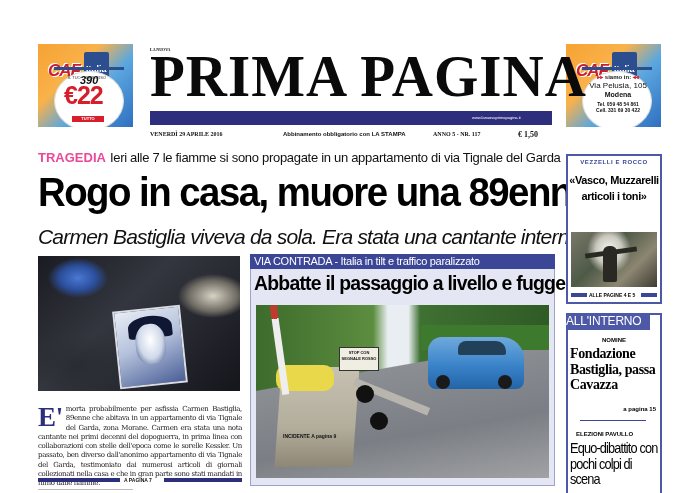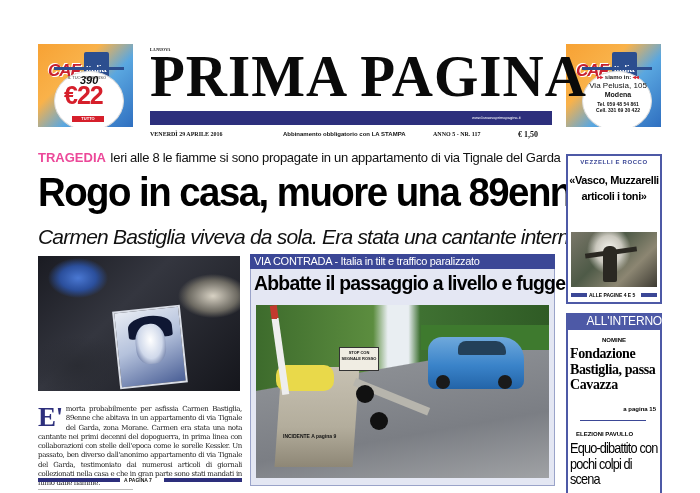--- a/index.html
+++ b/index.html
@@ -107,21 +107,21 @@
   .vb-photo { left: 571px; top: 232px; width: 86px; height: 55px; overflow: hidden;
     background: radial-gradient(ellipse 22px 24px at 38px 18px, #f7f7f2 0%, #c9c7bd 60%, transparent 100%),
                 linear-gradient(135deg, #7a7769 0%, #4e5a47 40%, #8c8672 70%, #3e3b33 100%); }
   .vb-photo .fig { position: absolute; left: 32px; top: 14px; width: 14px; height: 36px; background: #2a2822; border-radius: 6px 6px 2px 2px; }
   .vb-photo .arms { position: absolute; left: 14px; top: 18px; width: 52px; height: 5px; background: #2a2822; transform: rotate(-8deg); }
   .vb-ref { left: 571px; top: 291px; width: 86px; height: 8px; }
   .vb-ref .bar { position: absolute; top: 2px; height: 4px; background: #3b4796; }
   .vb-ref .lbl { position: absolute; left: 18px; top: 0; font: bold 5px/8px "Liberation Sans", sans-serif; white-space: nowrap; }
 
   .ai-box { left: 566px; top: 313px; width: 96px; height: 180px; border-left: 2px solid #4d59a6; border-right: 2px solid #4d59a6; border-top: 2px solid #4d59a6; background: #fff; }
-  .ai-header { left: 566px; top: 313px; width: 96px; height: 17px; background: #4d59a6; color: #fff; text-align: right;
+  .ai-header { left: 566px; top: 313px; width: 84px; height: 17px; background: #4d59a6; color: #fff; text-align: left;
                font: 12px/17px "Liberation Sans", sans-serif; letter-spacing: -0.2px; }
   .ai-k1 { left: 566px; top: 336px; width: 96px; text-align: center; font: bold 6px/8px "Liberation Sans", sans-serif; }
   .ai-h1 { left: 570px; top: 346px; width: 92px; font: bold 14px/15.5px "Liberation Serif", serif; letter-spacing: -0.4px; }
   .ai-p1 { left: 566px; top: 405px; width: 90px; text-align: right; font: bold 6px/8px "Liberation Sans", sans-serif; }
   .ai-rule { left: 580px; top: 420px; width: 66px; height: 1px; background: #3b4796; }
   .ai-k2 { left: 566px; top: 430px; width: 96px; text-align: left; padding-left: 10px; font: bold 6px/8px "Liberation Sans", sans-serif; }
   .ai-h2 { left: 570px; top: 440px; width: 92px; font: 15px/15.5px "Liberation Sans", sans-serif; letter-spacing: -1px; transform: scaleX(0.85); transform-origin: left top; white-space: nowrap; }
 </style>
 </head>
 <body>
@@ -160,21 +160,21 @@
 <div class="abs tagline-bar"></div>
 <div class="abs tagline">L'informazione quotidiana di Modena e Provincia</div>
 <div class="abs site">www.lanuovaprimapagina.it</div>
 
 <div class="abs dateline date">VENERDÌ 29 APRILE 2016</div>
 <div class="abs dateline abbon">Abbinamento obbligatorio con LA STAMPA</div>
 <div class="abs dateline anno">ANNO 5 - NR. 117</div>
 <div class="abs dateline price-main">€ 1,50</div>
 
 <div class="abs kicker-row">
-  <span class="kicker">TRAGEDIA</span><span>Ieri alle 8 le fiamme si sono propagate in un appartamento di via Tignale del Garda</span>
+  <span class="kicker">TRAGEDIA</span><span>Ieri alle 7 le fiamme si sono propagate in un appartamento di via Tignale del Garda</span>
 </div>
 <div class="abs headline">Rogo in casa, muore una 89enne</div>
 <div class="abs subhead">Carmen Bastiglia viveva da sola. Era stata una cantante internazionale</div>
 
 <div class="abs photo-fire">
   <div class="portrait">
     <div class="hair"></div>
     <div class="face"></div>
   </div>
 </div>

